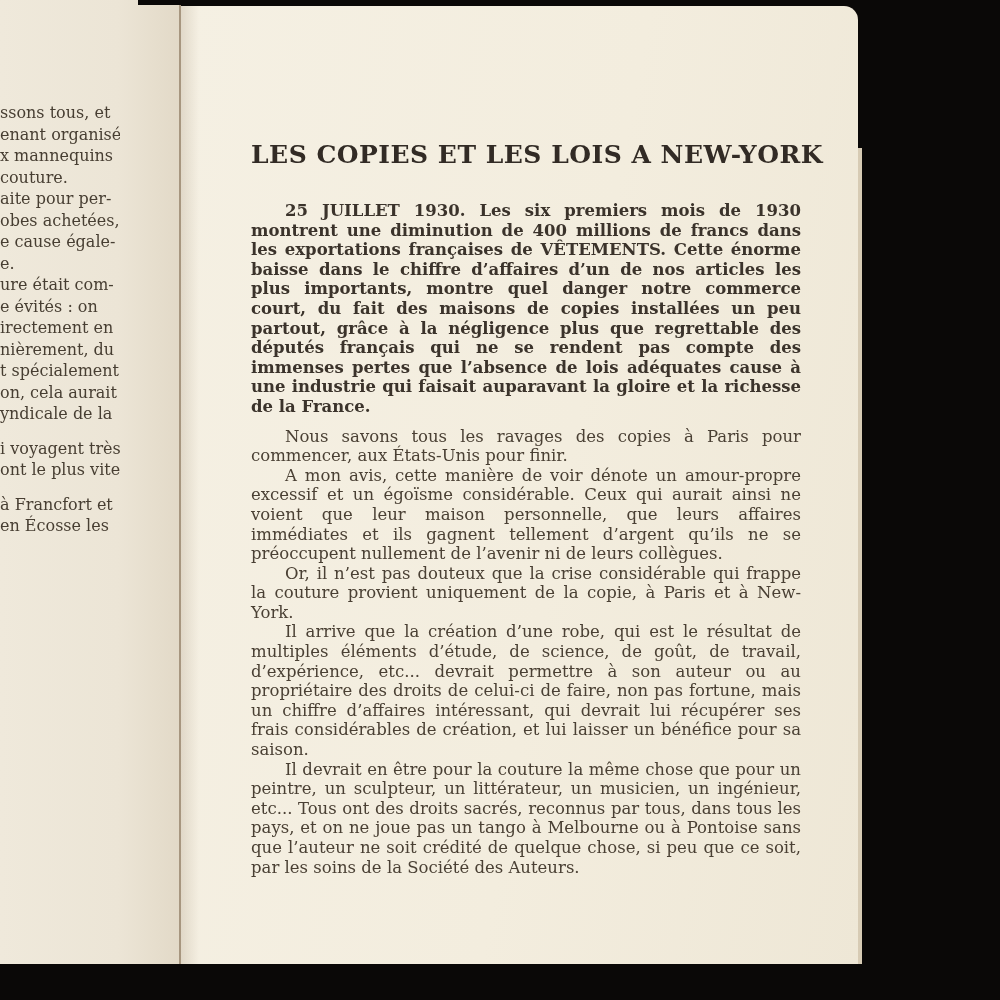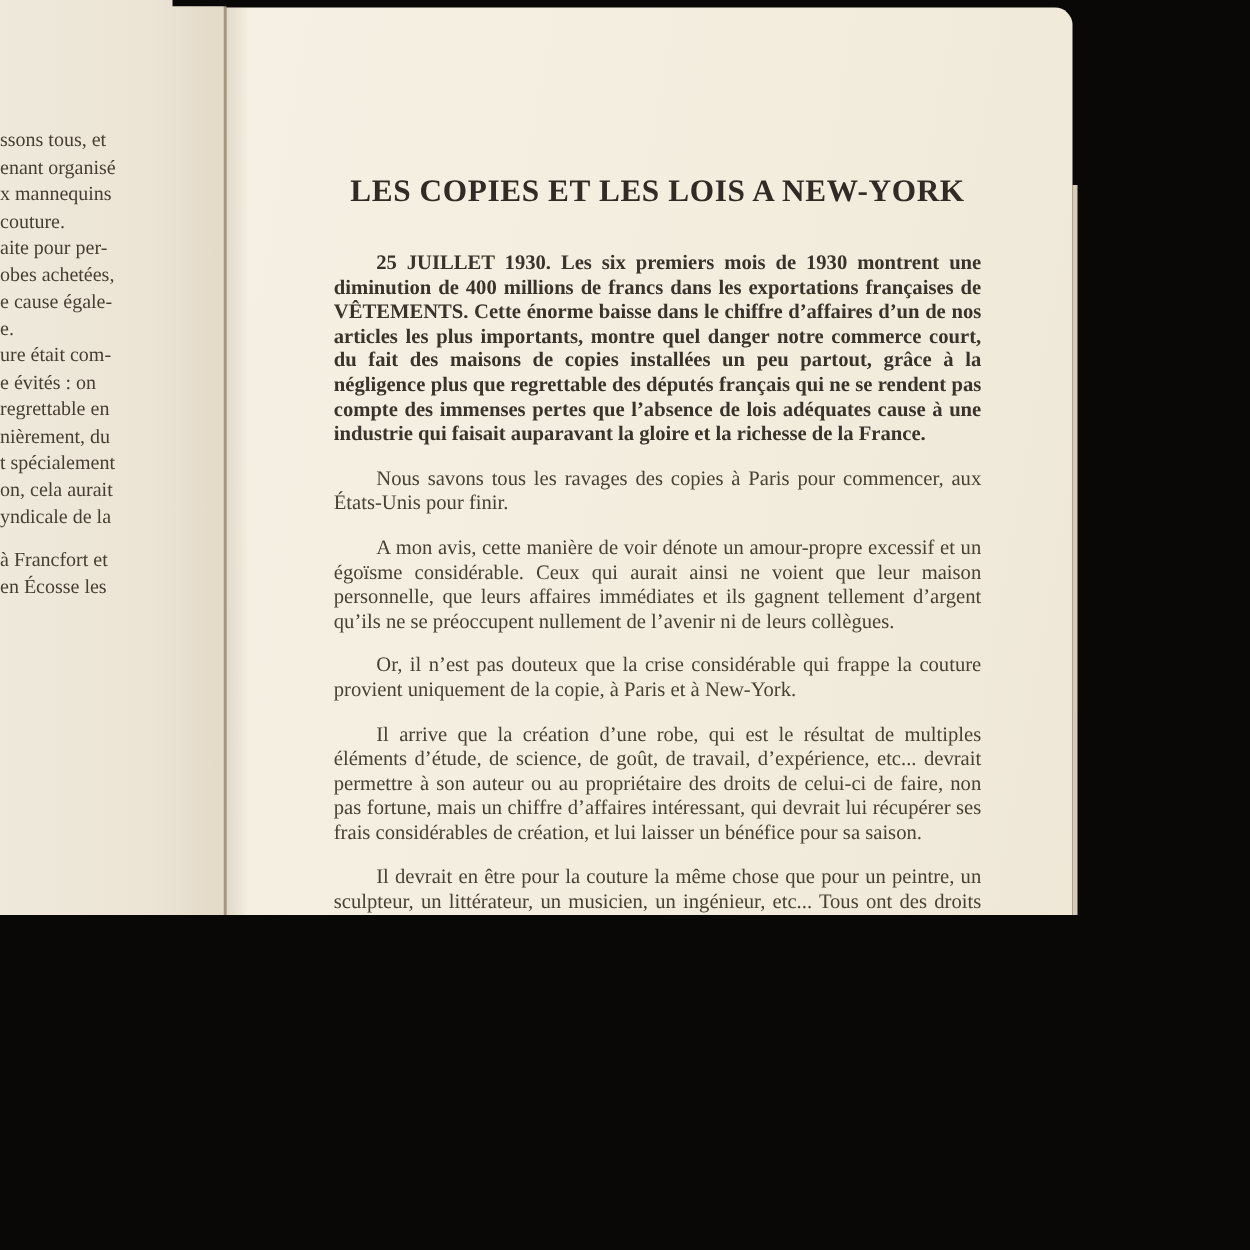--- a/index.html
+++ b/index.html
@@ -2,21 +2,21 @@
 <html><head>
 <meta charset="utf-8">
 <style>
   html, body { margin:0; padding:0; }
   body {
     width:1000px; height:1000px;
     background:#0a0807;
     font-family:"DejaVu Serif", serif;
     overflow:hidden;
   }
-  .scene { position:relative; width:1000px; height:732px; overflow:hidden;font-family:Liberation Serif, serif; }
+  .scene { position:relative; width:1000px; height:964px; overflow:hidden; }
 
   
   .left-page {
     position:absolute; left:0; top:0; width:181px; height:993px;
     background:linear-gradient(to right,#efe9db 0%, #ece5d6 65%, #e2d9c7 100%);
   }
   .left-text {
     position:absolute; top:102px; left:0; width:120px;
     font-size:16px; line-height:21.5px; color:#473e32;
   }
@@ -58,21 +58,21 @@
   .article-title {
     margin:0 0 32px 0;
     text-align:center;
     font-weight:700;
     font-size:25px;
     letter-spacing:.5px;
     color:#322b25;
     white-space:nowrap;
   }
   .para {
-    margin:16px;
+    margin:0;
     font-size:16.5px;
     line-height:19.6px;
     text-align:justify;
     text-indent:34px;
     color:#4a4034;
   }
   .para.lead {
     font-weight:700;
     color:#3b332b;
     margin-bottom:10px;
@@ -89,25 +89,29 @@
           <div class="lp-line">ssons tous, et</div>
           <div class="lp-line">enant organisé</div>
           <div class="lp-line">x mannequins</div>
           <div class="lp-line">couture.</div>
           <div class="lp-line">aite pour per-</div>
           <div class="lp-line">obes achetées,</div>
           <div class="lp-line">e cause égale-</div>
           <div class="lp-line">e.</div>
           <div class="lp-line">ure était com-</div>
           <div class="lp-line">e évités : on</div>
-          <div class="lp-line">regrettable en</div>
+          <div class="lp-line">irectement en</div>
           <div class="lp-line">nièrement, du</div>
           <div class="lp-line">t spécialement</div>
           <div class="lp-line">on, cela aurait</div>
           <div class="lp-line">yndicale de la</div>
+        </div>
+        <div class="lp-block">
+          <div class="lp-line">i voyagent très</div>
+          <div class="lp-line">ont le plus vite</div>
         </div>
         <div class="lp-block">
           <div class="lp-line">à Francfort et</div>
           <div class="lp-line">en Écosse les</div>
         </div>
       </div>
   </div>
 
   <div class="right-page">
     <div class="content">

